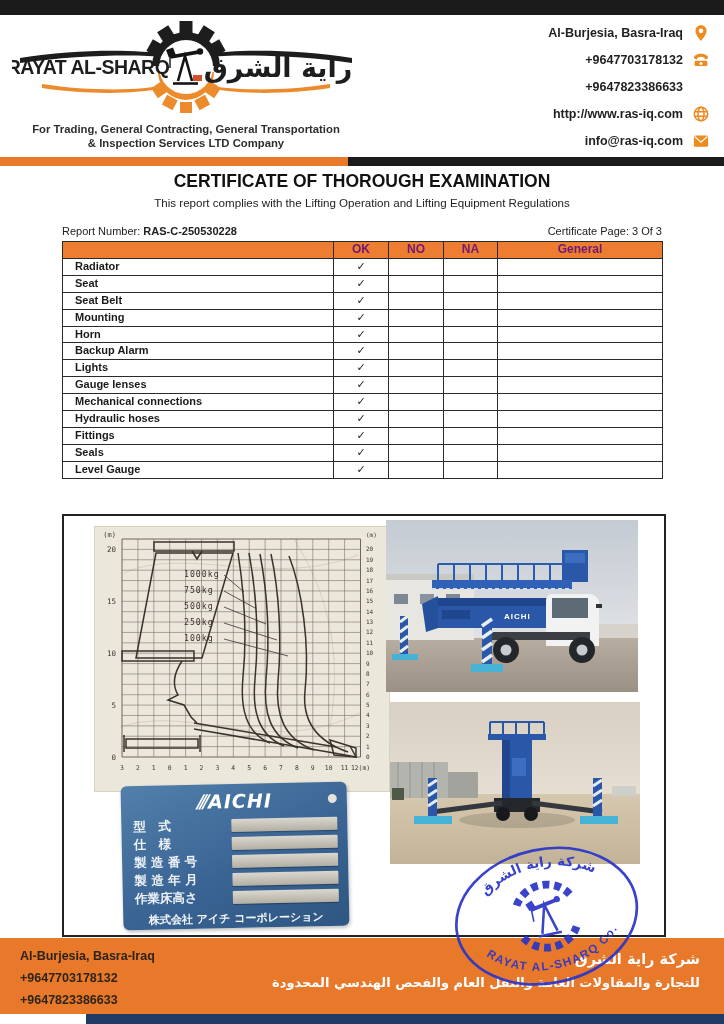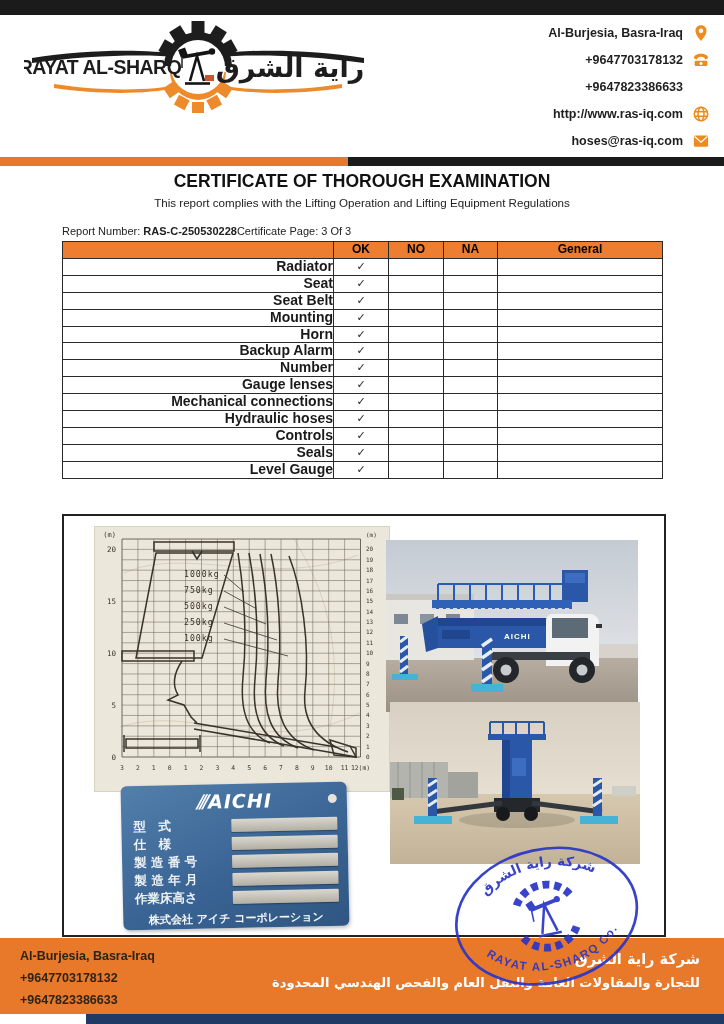--- a/index.html
+++ b/index.html
@@ -1,48 +1,48 @@
 <!DOCTYPE html>
 <html><head>
 <meta charset="utf-8">
 <style>
   html,body{margin:0;padding:0;background:#888;}
   .page{position:relative;width:724px;height:1024px;background:#ffffff;overflow:hidden;
         font-family:"Liberation Sans",sans-serif;color:#1a1a1a;}
   
   .topbar{position:absolute;top:0;left:0;right:0;height:15px;background:#1b1b1b;}
   
-  .logo-wrap{position:absolute;left:24px;top:20px;width:348px;}
+  .logo-wrap{position:absolute;left:12px;top:20px;width:348px;}
   .logo-svg{width:348px;height:100px;display:block;}
   .tagline{width:348px;text-align:center;font-weight:bold;font-size:11.3px;line-height:14px;color:#2e2e2e;margin-top:2px;}
   .contacts{position:absolute;right:14px;top:24px;width:230px;}
   .contact-row{display:flex;justify-content:flex-end;align-items:center;gap:9px;height:18px;margin-bottom:9px;
                font-weight:bold;font-size:12.5px;color:#1f1f1f;}
   .cicon{width:18px;height:18px;flex:0 0 18px;display:inline-block;}
   
   .divider{position:absolute;top:157px;left:0;right:0;height:9px;display:flex;}
   .divider .d-orange{width:348px;background:#E8782A;}
   .divider .d-black{flex:1;background:#1b1b1b;}
   
   .cert-title{position:absolute;top:171px;left:0;right:0;text-align:center;font-size:17.5px;font-weight:bold;color:#111;}
   .cert-subtitle{position:absolute;top:196px;left:0;right:0;text-align:center;font-size:11.6px;color:#222;}
-  .report-row{position:absolute;left:62px;right:62px;top:225px;display:flex;font-size:11px;color:#222;}
+  .report-row{position:absolute;left:62px;right:62px;top:225px;display:flex;justify-content:space-between;font-size:11px;color:#222;}
   .report-row b{font-weight:bold;}
   
   table.checklist{position:absolute;left:62px;top:241px;width:600px;border-collapse:collapse;table-layout:fixed;}
   table.checklist th,table.checklist td{border:1px solid #2a2a2a;padding:0;height:15.9px;line-height:15.9px;font-size:11px;}
-  table.checklist th{background:#ED7D31;font-size:12px;font-weight:bold;color:#000000;}
-  table.checklist td.item{font-weight:bold;font-size:14px;padding-left:6px;text-align:right;}
+  table.checklist th{background:#ED7D31;font-size:12px;font-weight:bold;color:#701a75;}
+  table.checklist td.item{font-weight:bold;font-size:11px;padding-left:12px;text-align:left;}
   table.checklist td.c{text-align:center;color:#222;}
   col.c-item{width:271px}col.c-ok{width:55px}col.c-no{width:55px}col.c-na{width:54px}col.c-com{width:165px}
   
   .img-box{position:absolute;left:62px;top:514px;width:600px;height:419px;border:2px solid #222;background:#fff;}
   .chart-wrap{position:absolute;left:30px;top:10px;width:296px;height:266px;background:#ece7db;box-shadow:0 0 0 1px #d8d2c2 inset;}
   .chart-wrap svg{width:100%;height:100%;display:block;font-family:"DejaVu Sans Mono",monospace;}
-  .photo1{position:absolute;left:322px;top:24px;width:252px;height:172px;}
+  .photo1{position:absolute;left:322px;top:4px;width:252px;height:172px;}
   .photo2{position:absolute;left:326px;top:186px;width:250px;height:162px;}
   .photo1 svg,.photo2 svg{width:100%;height:100%;display:block;}
   
   .plate{position:absolute;left:58px;top:268px;width:226px;height:144px;border-radius:6px;
          background:linear-gradient(155deg,#527fab 0%,#3a6494 55%,#2f5682 100%);
          transform:rotate(-1.2deg);box-shadow:1px 2px 4px rgba(0,0,0,.25);padding-top:6px;box-sizing:border-box;}
   .plate-brand{text-align:center;color:#fff;font-weight:bold;font-style:italic;font-size:19px;letter-spacing:1px;
                font-family:"DejaVu Sans",sans-serif;}
   .plate-bolt{position:absolute;right:10px;top:12px;width:9px;height:9px;border-radius:50%;background:#e7e3da;}
   .plate-rows{margin:4px 10px 0 12px;}
@@ -103,20 +103,24 @@
         <rect x="158" y="32.5" width="31" height="3.8" transform="rotate(-10 173 34)" fill="#141414"></rect>
         <path d="M154,30 l7,-2.6 2.8,7.6 -7,2.6 Z" fill="#141414"></path>
         <circle cx="188" cy="31.5" r="3.2" fill="#141414"></circle>
         <line x1="158" y1="36" x2="158" y2="48" stroke="#141414" stroke-width="1.4"></line>
         <rect x="181" y="55" width="9" height="6" fill="#d2512d"></rect>
       </g>
 
       <text x="76" y="54" text-anchor="middle" font-size="19.5" font-weight="bold" fill="#1d1d1d" letter-spacing="-0.5">RAYAT AL-SHARQ</text>
       <text x="266" y="57" text-anchor="middle" font-size="27" font-weight="bold" fill="#1d1d1d" font-family="DejaVu Sans, sans-serif">راية الشرق</text>
     </svg>
+    <div class="tagline">
+      <div>For Trading, General Contracting, General Transportation</div>
+      <div>&amp; Inspection Services LTD Company</div>
+    </div>
   </div>
 
   <div class="contacts">
     <div class="contact-row">
       <span>Al-Burjesia, Basra-Iraq</span>
       <span class="cicon">
         <svg viewBox="0 0 24 24">
             <path fill="#EE8A1E" d="M12 1.8C7.7 1.8 4.6 5 4.6 9.2 4.6 14.6 12 22.4 12 22.4s7.4-7.8 7.4-13.2C19.4 5 16.3 1.8 12 1.8Zm0 10.4a3.1 3.1 0 1 1 0-6.2 3.1 3.1 0 0 1 0 6.2Z"></path>
           </svg>
       </span>
@@ -141,21 +145,21 @@
       <span>http://www.ras-iq.com</span>
       <span class="cicon">
         <svg viewBox="0 0 24 24" fill="none" stroke="#EE8A1E" stroke-width="2">
             <circle cx="12" cy="12" r="9"></circle>
             <ellipse cx="12" cy="12" rx="4" ry="9"></ellipse>
             <path d="M3.5 9h17M3.5 15h17"></path>
           </svg>
       </span>
     </div>
     <div class="contact-row">
-      <span>hoses@ras-iq.com</span>
+      <span>info@ras-iq.com</span>
       <span class="cicon">
         <svg viewBox="0 0 24 24">
             <rect x="2.5" y="4.5" width="19" height="15" rx="2" fill="#EE8A1E"></rect>
             <path d="M3.5 6 12 13.5 20.5 6" stroke="#fff" stroke-width="1.6" fill="none"></path>
           </svg>
       </span>
     </div>
   </div>
 
   <div class="divider">
@@ -228,21 +232,21 @@
           <td class="c"></td>
         </tr>
         <tr>
           <td class="item">Backup Alarm</td>
           <td class="c">✓</td>
           <td class="c"></td>
           <td class="c"></td>
           <td class="c"></td>
         </tr>
         <tr>
-          <td class="item">Number</td>
+          <td class="item">Lights</td>
           <td class="c">✓</td>
           <td class="c"></td>
           <td class="c"></td>
           <td class="c"></td>
         </tr>
         <tr>
           <td class="item">Gauge lenses</td>
           <td class="c">✓</td>
           <td class="c"></td>
           <td class="c"></td>
@@ -256,21 +260,21 @@
           <td class="c"></td>
         </tr>
         <tr>
           <td class="item">Hydraulic hoses</td>
           <td class="c">✓</td>
           <td class="c"></td>
           <td class="c"></td>
           <td class="c"></td>
         </tr>
         <tr>
-          <td class="item">Controls</td>
+          <td class="item">Fittings</td>
           <td class="c">✓</td>
           <td class="c"></td>
           <td class="c"></td>
           <td class="c"></td>
         </tr>
         <tr>
           <td class="item">Seals</td>
           <td class="c">✓</td>
           <td class="c"></td>
           <td class="c"></td>

